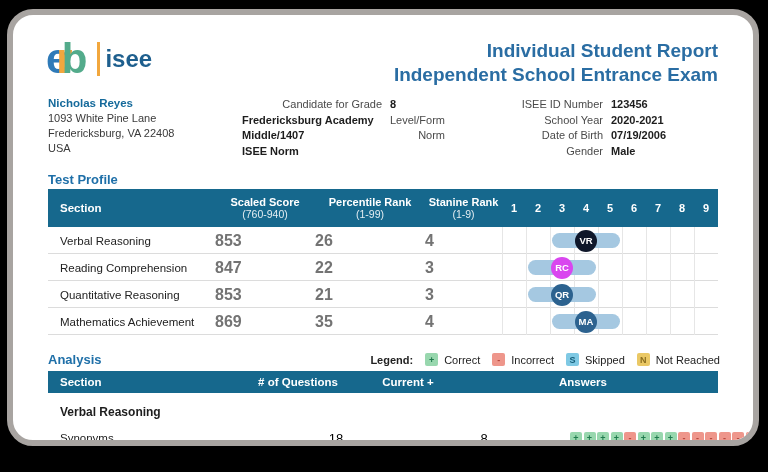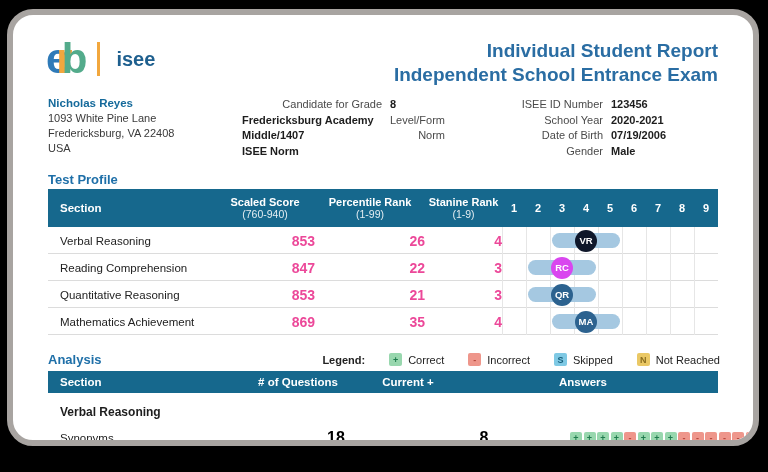--- a/index.html
+++ b/index.html
@@ -7,21 +7,21 @@
               font-family:"Liberation Sans", sans-serif; }
   .card { position:absolute; left:7px; top:9px; width:752px; height:437px;
           background:#fff; border:6px solid #a8a4a1; border-radius:26px; overflow:hidden; }
   .page { position:relative; width:100%; height:100%; }
 
   
   .logo { position:absolute; left:33px; top:22px; display:flex; align-items:center; }
   .logo-text { font-weight:bold; font-size:42px; line-height:44px; letter-spacing:-4px; }
   .lg-e { color:#2e7ab8; } .lg-r { color:#f2a73d; margin-left:-9px; } .lg-b { color:#53ab8b; margin-left:-7px; }
   .logo-sep { width:3px; height:34px; background:#f2a73d; margin-left:14px; }
-  .logo-isee { font-size:20px; font-weight:bold; color:#1e5f8e; margin-left:16px; }
+  .logo-isee { font-size:24px; font-weight:bold; color:#1e5f8e; margin-left:5px; }
   .title { position:absolute; right:35px; top:24px; text-align:right;
            font-size:19px; font-weight:bold; color:#2a6da3; line-height:24px; }
 
   
   .student { position:absolute; left:35px; top:81px; font-size:11px; color:#3a3a3a; line-height:15px; }
   .student .name { font-weight:bold; color:#156a9b; font-size:11.5px; }
   .info-grid { position:absolute; top:82px; display:grid; column-gap:8px; row-gap:1px;
                font-size:11px; line-height:14.5px; }
   .info-grid .lbl { text-align:right; color:#4a4a4a; }
   .info-grid .val { font-weight:bold; color:#1d1d1d; }
@@ -39,44 +39,44 @@
   .col2l { text-align:center; font-size:11px; }
   .col2l .l1 { font-weight:bold; }
   .col2l .l2 { font-weight:normal; font-size:10.5px; color:rgba(255,255,255,.88); }
   .st-head { text-align:center; font-size:11px; }
   .st-head .l1 { font-weight:bold; }
   .st-nums { display:grid; grid-template-columns:repeat(9,24px); }
   .st-nums span { text-align:center; font-weight:bold; font-size:11px; }
   .tp-row { display:grid; grid-template-columns:167px 100px 110px 77px 216px;
             height:27px; align-items:center; border-bottom:1px solid #dcdcdc; }
   .tp-row .sec { padding-left:12px; font-size:11.5px; color:#222; }
-  .tp-row .num { text-align:right; font-weight:bold; font-size:14px; color:#ec4899; }
+  .tp-row .num { text-align:left; font-weight:bold; font-size:16px; color:#737373; }
   .sgrid { position:relative; height:27px; display:grid; grid-template-columns:repeat(9,24px); }
   .sgrid i { border-left:1px solid #e6e6e6; } .sgrid i:last-child { border-right:1px solid #e6e6e6; }
   .band { position:absolute; top:6px; height:15px; border-radius:8px; background:#a5c8e1; }
   .marker { position:absolute; top:2.5px; width:22px; height:22px; border-radius:50%;
             background:#2c628f; color:#fff; font-size:9.5px; font-weight:bold;
             display:flex; align-items:center; justify-content:center; z-index:2; }
 
   
   .legend { position:absolute; right:33px; top:338px; display:flex; align-items:center;
-            gap:24px; font-size:11px; color:#222; }
+            gap:12px; font-size:11px; color:#222; }
   .legend .cap { font-weight:bold; }
   .leg-item { display:flex; align-items:center; gap:6px; }
   .sw { width:13px; height:13px; border-radius:2px; font-size:9px; font-weight:bold;
         display:flex; align-items:center; justify-content:center; }
   .an-table { position:absolute; left:35px; top:356px; width:670px; }
   .an-head { display:grid; grid-template-columns:180px 140px 80px 1fr; background:#16688d;
              color:#fff; height:22px; align-items:center; font-size:11.5px; font-weight:bold; }
   .an-head .c1 { padding-left:12px; }
   .an-head .cc { text-align:center; }
   .an-group { padding:12px 0 6px 12px; font-size:12px; font-weight:bold; color:#1d1d1d; }
   .an-row { display:grid; grid-template-columns:180px 140px 80px 1fr; align-items:center; height:26px;gap:38px; }
   .an-row .sub { padding-left:12px; font-size:11.5px; color:#222; }
-  .an-row .num { text-align:center; font-weight:bold; font-size:16px; }
+  .an-row .num { text-align:center; font-weight:normal; font-size:13px; }
   .answers { display:flex; gap:1.5px; padding-left:8px; }
   .answers .sw { width:12px; height:12px; }
 </style>
 </head>
 <body>
 
 <div class="card">
 <div class="page">
 
   <div class="logo">

